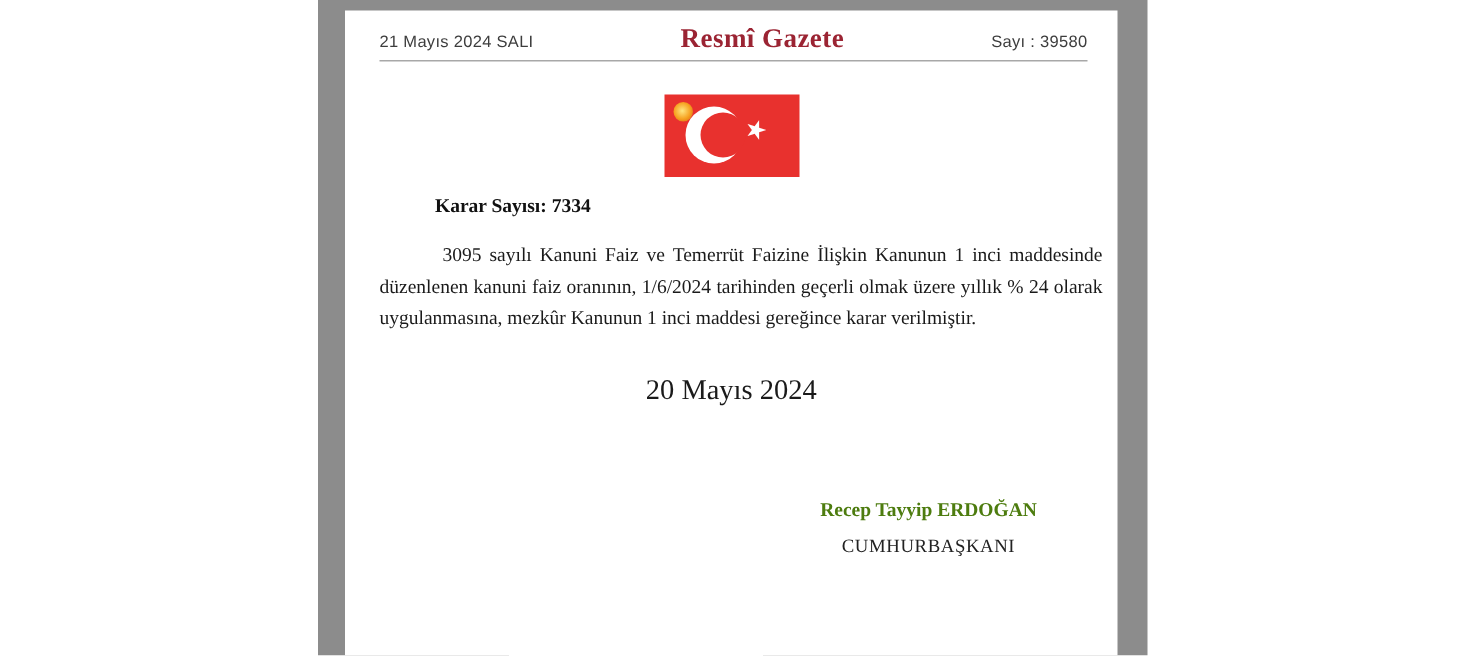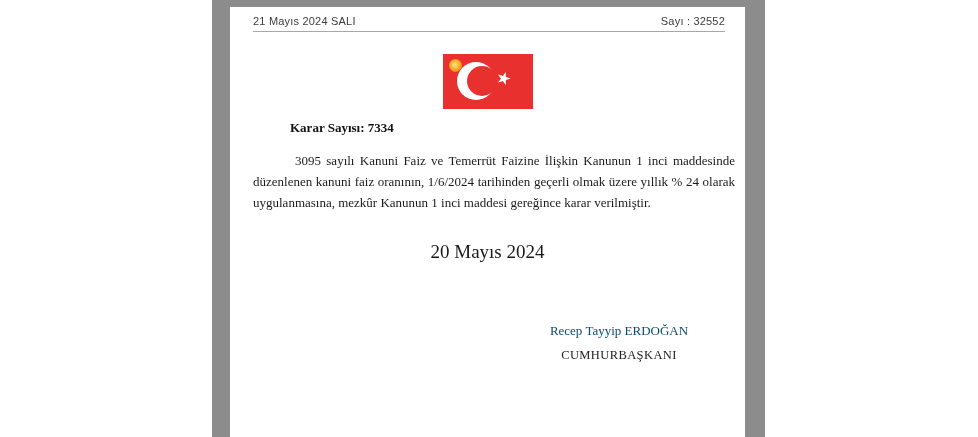--- a/index.html
+++ b/index.html
@@ -82,33 +82,34 @@
     margin:14px 10px 0 23px;
     font-size:13px;line-height:21px;
     text-align:justify;text-indent:42px;color:#1a1a1a;
   }
   .decree-date{
     margin-top:28px;text-align:center;font-size:19px;color:#1a1a1a;
   }
 
   
   .signature{margin-top:60px;margin-left:279px;width:220px;text-align:center;}
-  .sig-name{font-size:13px;font-weight:normal;color:#0c4a6e;margin-top:16px;}
+  .sig-name{font-size:13px;font-weight:bold;color:#4d7c0f;margin-top:16px;}
   .sig-title{margin-top:9px;font-size:12.5px;letter-spacing:.4px;color:#222;}
 </style>
 </head>
 <body>
 
 <div class="canvas">
   <div class="page-frame">
     <div class="page">
 
       <div class="gz-header">
         <span class="gz-date">21 Mayıs 2024 SALI</span>
-        <span class="gz-issue">Sayı : 32552</span>
+        <span class="gz-title">Resmî Gazete</span>
+        <span class="gz-issue">Sayı : 39580</span>
       </div>
       <div class="rule"></div>
 
 
       <div class="flag-wrap">
         <div class="flag">
           <span class="sun"></span>
           <span class="crescent"></span>
           <span class="star">★</span>
         </div>

